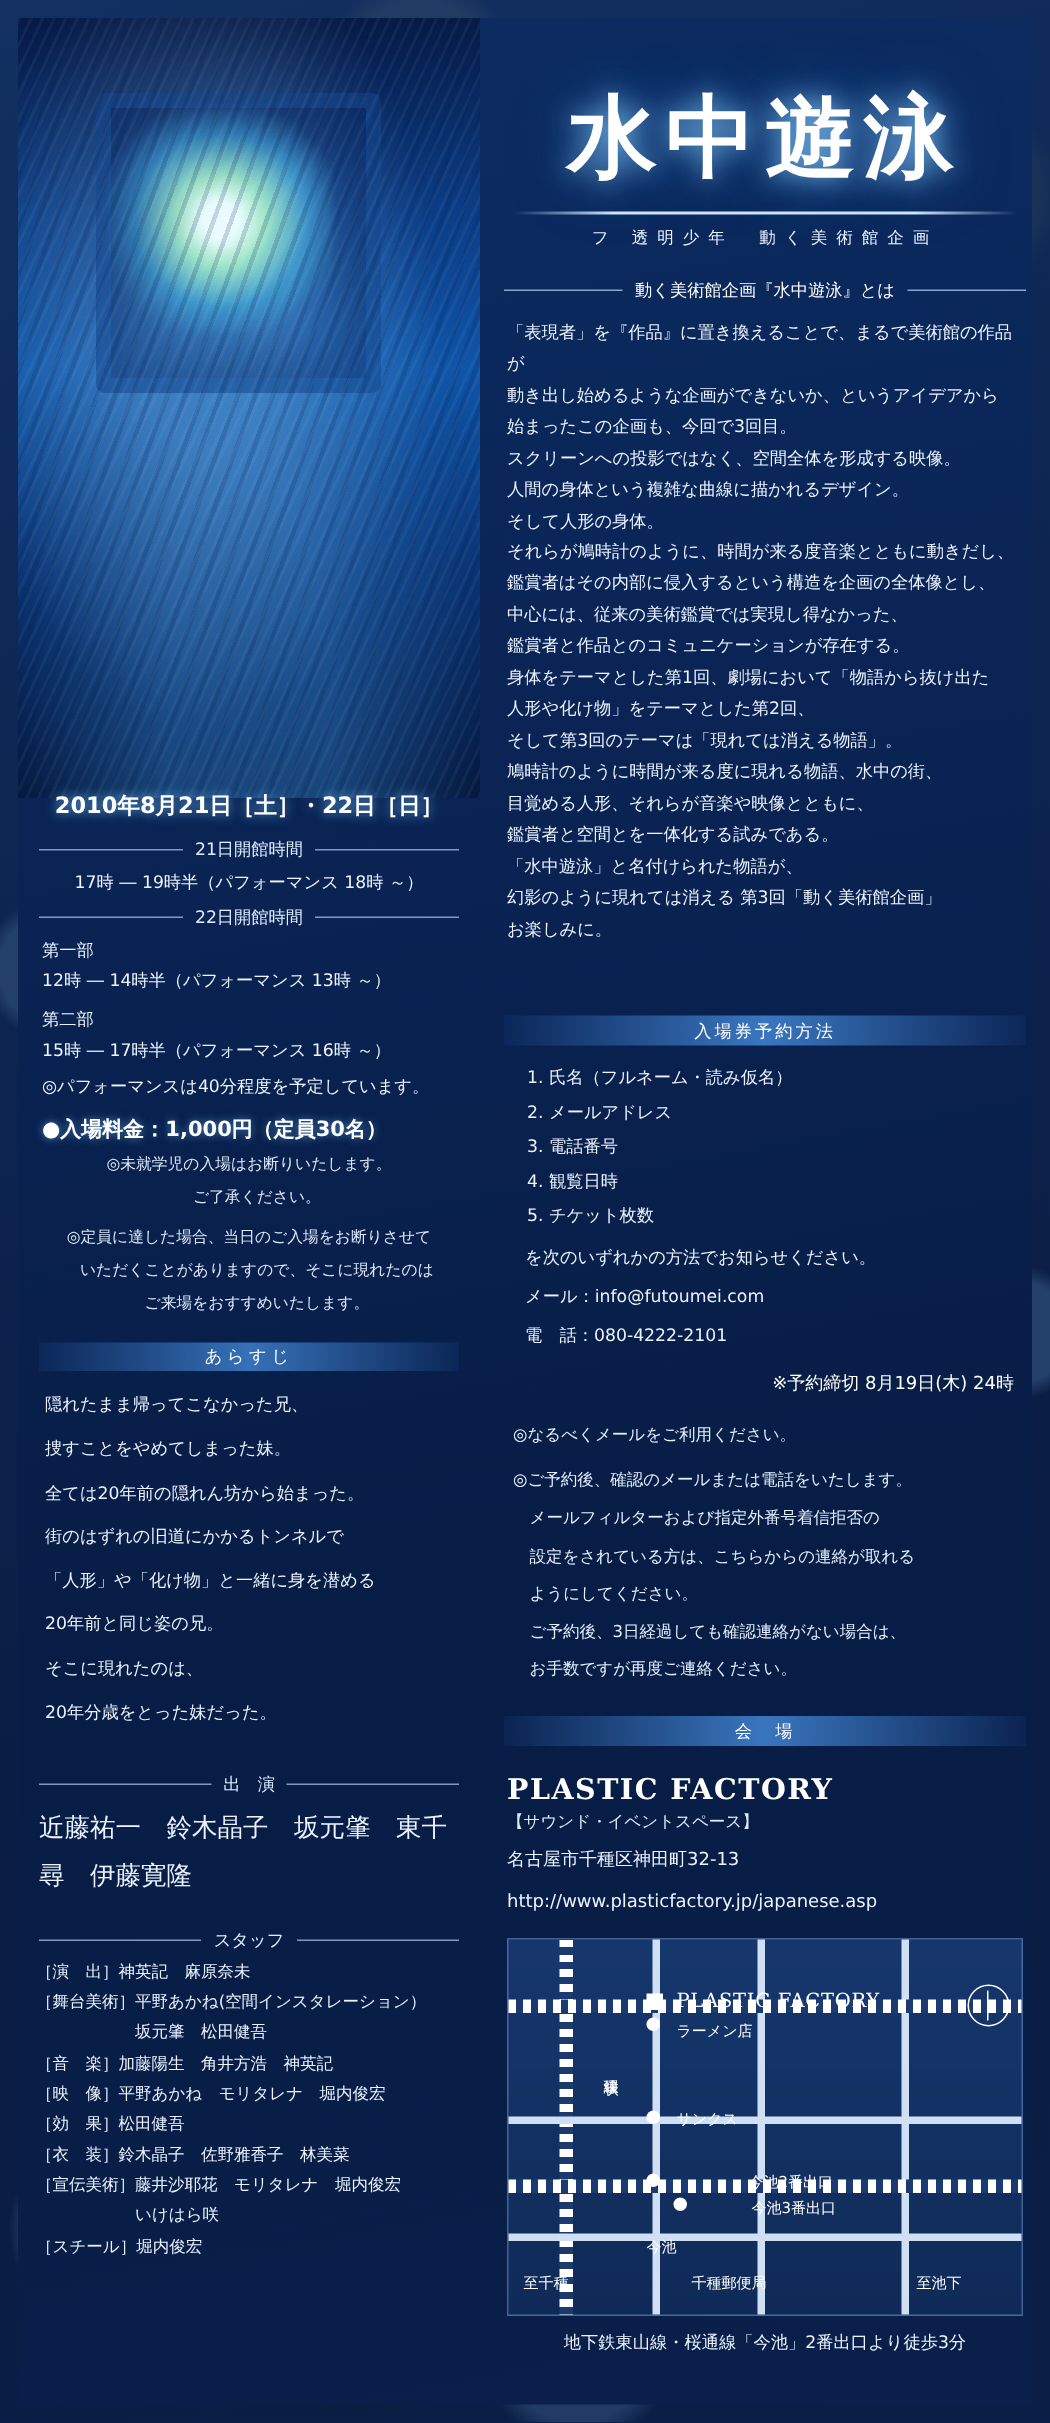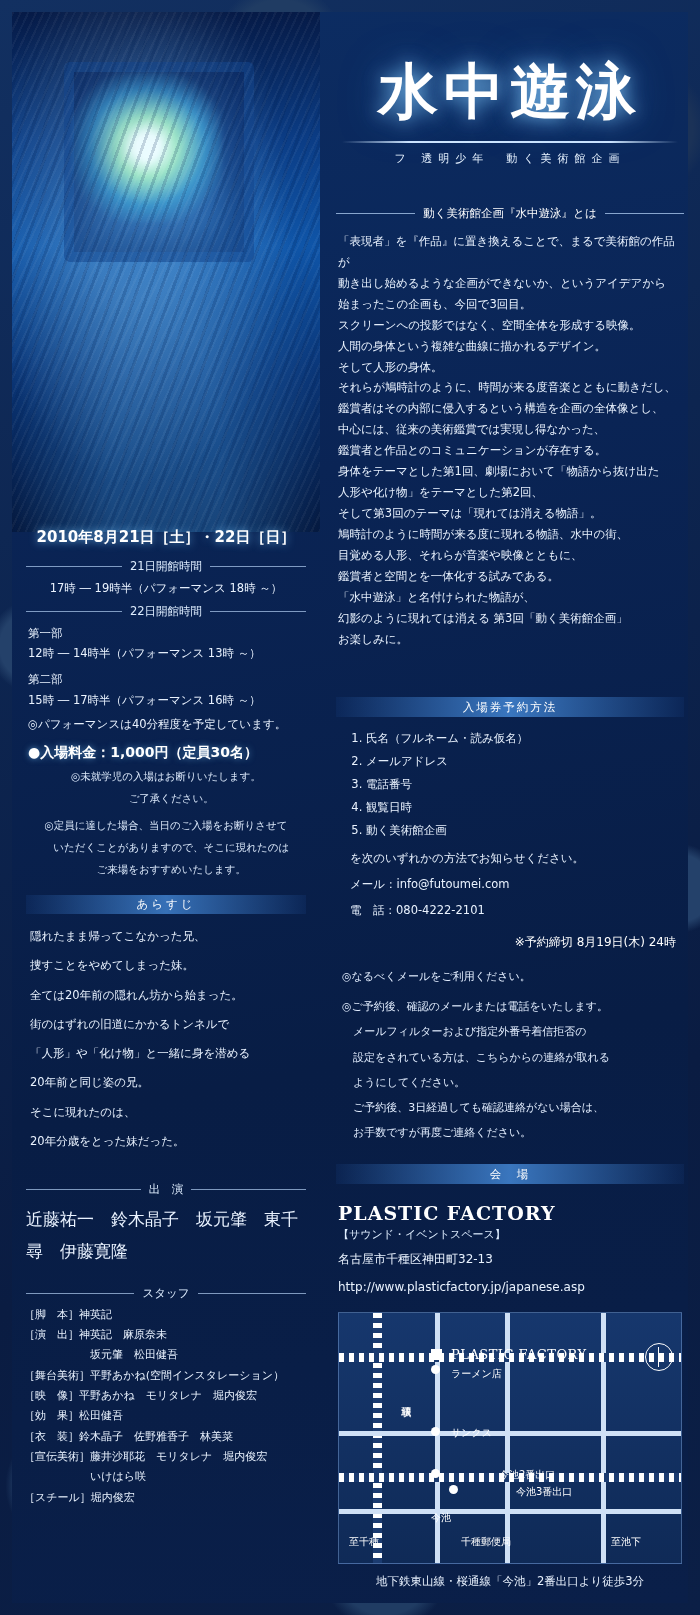--- a/index.html
+++ b/index.html
@@ -91,21 +91,21 @@
     font-family:"DejaVu Serif", serif;
     font-size:60px;letter-spacing:6px;text-align:center;
     color:#ffffff;padding:40px 0 0 0;font-weight:bold;
     text-shadow:0 0 18px rgba(140,210,255,.85),0 0 40px rgba(60,140,230,.6);
   }
   .title-rule{height:2px;background:linear-gradient(90deg,rgba(255,255,255,0),#cfe6ff 20%,#cfe6ff 80%,rgba(255,255,255,0));margin:8px 10px 0 10px;}
   .title-sub{
     text-align:center;font-size:11px;letter-spacing:6px;color:#e6f2ff;padding:8px 0 0 0;
   }
   .sec-head{
-    display:flex;align-items:center;gap:8px;margin:40px 4px 10px 4px;
+    display:flex;align-items:center;gap:8px;margin:20px 4px 10px 4px;
     font-size:11.5px;color:#ffffff;
   }
   .sec-head:before,.sec-head:after{content:"";height:1px;background:rgba(190,220,255,.7);flex:1;}
   .body-text{font-size:11.5px;line-height:1.82;color:#eaf3ff;padding:0 6px;}
   .r-bar{
     margin:18px 4px 10px 4px;height:20px;line-height:20px;text-align:center;
     font-size:11.5px;letter-spacing:2px;color:#ffffff;
     background:linear-gradient(90deg,rgba(30,80,160,.12),rgba(70,140,220,.8),rgba(30,80,160,.12));
   }
   ol.reserve{margin:6px 0 4px 0;padding-left:34px;font-size:11.5px;line-height:2;color:#eaf3ff;}
@@ -178,24 +178,24 @@
         <div class="syn">街のはずれの旧道にかかるトンネルで</div>
         <div class="syn">「人形」や「化け物」と一緒に身を潜める</div>
         <div class="syn">20年前と同じ姿の兄。</div>
         <div class="syn">そこに現れたのは、</div>
         <div class="syn">20年分歳をとった妹だった。</div>
 
         <div class="rule-label" style="margin-top:26px">出　演</div>
         <div class="cast-name">近藤祐一　鈴木晶子　坂元肇　東千尋　伊藤寛隆</div>
 
         <div class="rule-label" style="margin-top:16px">スタッフ</div>
-        <div class="staff-row">［脚　本］神英記</div>
         <div class="staff-row">［演　出］神英記　麻原奈未</div>
+        <div class="staff-row">［舞台美術］平野あかね(空間インスタレーション）</div>
         <div class="staff-row">　　　　　　坂元肇　松田健吾</div>
-        <div class="staff-row">［舞台美術］平野あかね(空間インスタレーション）</div>
+        <div class="staff-row">［音　楽］加藤陽生　角井方浩　神英記</div>
         <div class="staff-row">［映　像］平野あかね　モリタレナ　堀内俊宏</div>
         <div class="staff-row">［効　果］松田健吾</div>
         <div class="staff-row">［衣　装］鈴木晶子　佐野雅香子　林美菜</div>
         <div class="staff-row">［宣伝美術］藤井沙耶花　モリタレナ　堀内俊宏</div>
         <div class="staff-row">　　　　　　いけはら咲</div>
         <div class="staff-row">［スチール］堀内俊宏</div>
       </div>
     </div>
 
     <div class="right-col">
@@ -224,21 +224,21 @@
       <div class="body-text">「水中遊泳」と名付けられた物語が、</div>
       <div class="body-text">幻影のように現れては消える 第3回「動く美術館企画」</div>
       <div class="body-text">お楽しみに。</div>
 
       <div class="r-bar" style="margin-top:48px">入場券予約方法</div>
       <ol class="reserve">
         <li>氏名（フルネーム・読み仮名）</li>
         <li>メールアドレス</li>
         <li>電話番号</li>
         <li>観覧日時</li>
-        <li>動く美術館企画</li>
+        <li>チケット枚数</li>
       </ol>
       <div class="contact">を次のいずれかの方法でお知らせください。</div>
       <div class="contact">メール：info@futoumei.com</div>
       <div class="contact">電　話：080-4222-2101</div>
       <div class="deadline">※予約締切 8月19日(木) 24時</div>
 
       <div class="bullet" style="padding-top:10px">◎なるべくメールをご利用ください。</div>
       <div class="bullet" style="padding-top:8px">◎ご予約後、確認のメールまたは電話をいたします。</div>
       <div class="bullet">　メールフィルターおよび指定外番号着信拒否の</div>
       <div class="bullet">　設定をされている方は、こちらからの連絡が取れる</div>
@@ -268,21 +268,21 @@
         <div class="dot" style="left:92px;top:52px"></div>
 
         <div class="lbl" style="left:60px;top:86px;writing-mode:vertical-rl">環状線</div>
 
         <div class="dot" style="left:92px;top:114px"></div>
         <div class="lbl" style="left:112px;top:113px">サンクス</div>
 
         <div class="dot" style="left:92px;top:156px"></div>
         <div class="lbl" style="left:160px;top:155px">今池2番出口</div>
         <div class="dot" style="left:110px;top:172px"></div>
-        <div class="lbl" style="left:177px;top:172px">今池3番出口</div>
+        <div class="lbl" style="left:162px;top:172px">今池3番出口</div>
 
         <div class="lbl" style="left:92px;top:198px">今池</div>
         <div class="lbl" style="left:10px;top:222px">至千種</div>
         <div class="lbl" style="left:122px;top:222px">千種郵便局</div>
         <div class="lbl" style="left:272px;top:222px">至池下</div>
 
         <div class="compass"></div>
       </div>
       <div class="map-note">地下鉄東山線・桜通線「今池」2番出口より徒歩3分</div>
     </div>

